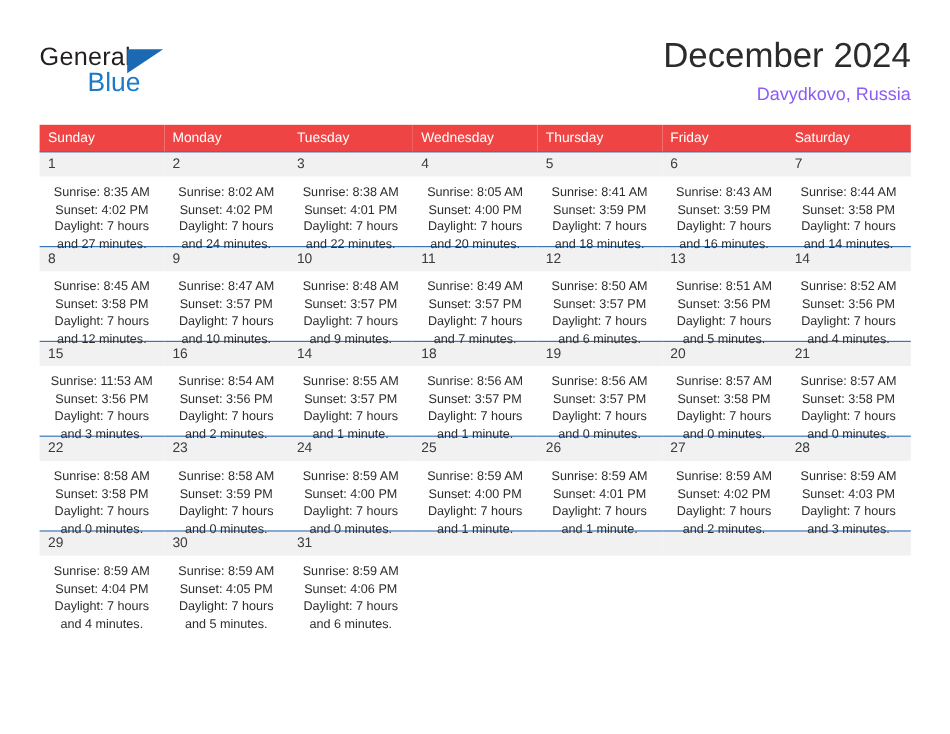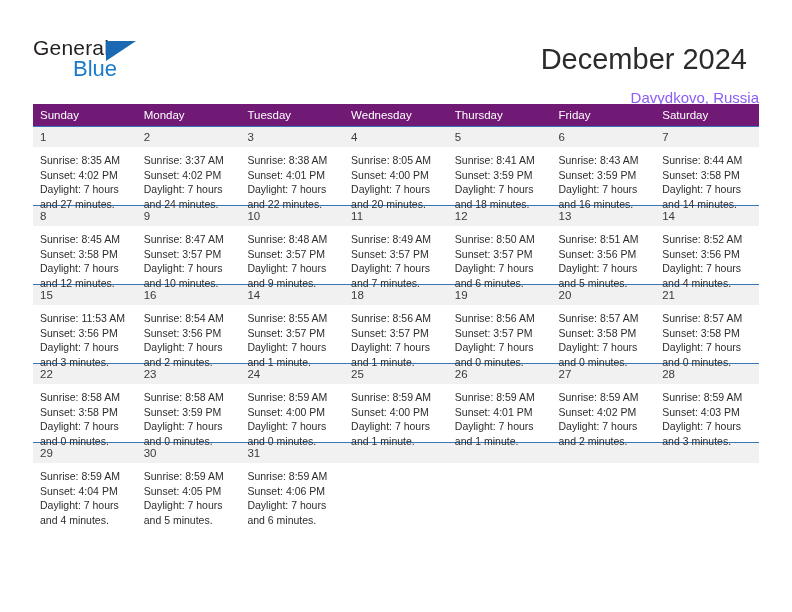--- a/index.html
+++ b/index.html
@@ -67,42 +67,42 @@
     position: absolute;
     right: 33px;
     top: 30px;
     text-align: right;
   }
   .cal-title {
     font-size: 29px;
     color: #2b2b2b;
     line-height: 34px;
     font-weight: normal;
-    margin: 12px;
+    margin: 0;
     white-space: nowrap;
   }
   .cal-subtitle {
     font-size: 15px;
     color: #8b5cf6;
     line-height: 20px;
     margin-top: 5px;
     white-space: nowrap;
   }
 
   
   .calendar {
     position: absolute;
     left: 33px;
     top: 104px;
     width: 726px;
     border-collapse: collapse;
     table-layout: fixed;
   }
   .calendar th {
-    background: #701a75;
+    background: #ef4444;
     color: #ffffff;
     font-size: 11.5px;
     font-weight: normal;
     text-align: left;
     padding: 5px 0 5px 7px;
     height: 11px;
     border: none;
   }
   .calendar td {
     vertical-align: top;
@@ -124,20 +124,21 @@
     height: 12px;
     line-height: 12px;
   }
   .daynum.empty {
     color: transparent;
   }
   .cellbody {
     padding: 6px 7px 8px 7px;
     height: 58px;
     box-sizing: border-box;
+    text-align: center;
   }
   .cellbody div {
     font-size: 10.5px;
     line-height: 14.6px;
     color: #2d2d2d;
     white-space: nowrap;
   }
   .cellbody.empty div { visibility: hidden; }
 </style>
 </head>
@@ -180,21 +181,21 @@
             <div class="cellbody">
               <div>Sunrise: 8:35 AM</div>
               <div>Sunset: 4:02 PM</div>
               <div>Daylight: 7 hours</div>
               <div>and 27 minutes.</div>
             </div>
           </td>
         <td>
             <div class="daynum">2</div>
             <div class="cellbody">
-              <div>Sunrise: 3:37 AM</div>
+              <div>Sunrise: 8:02 AM</div>
               <div>Sunset: 4:02 PM</div>
               <div>Daylight: 7 hours</div>
               <div>and 24 minutes.</div>
             </div>
           </td>
         <td>
             <div class="daynum">3</div>
             <div class="cellbody">
               <div>Sunrise: 8:38 AM</div>
               <div>Sunset: 4:01 PM</div>

